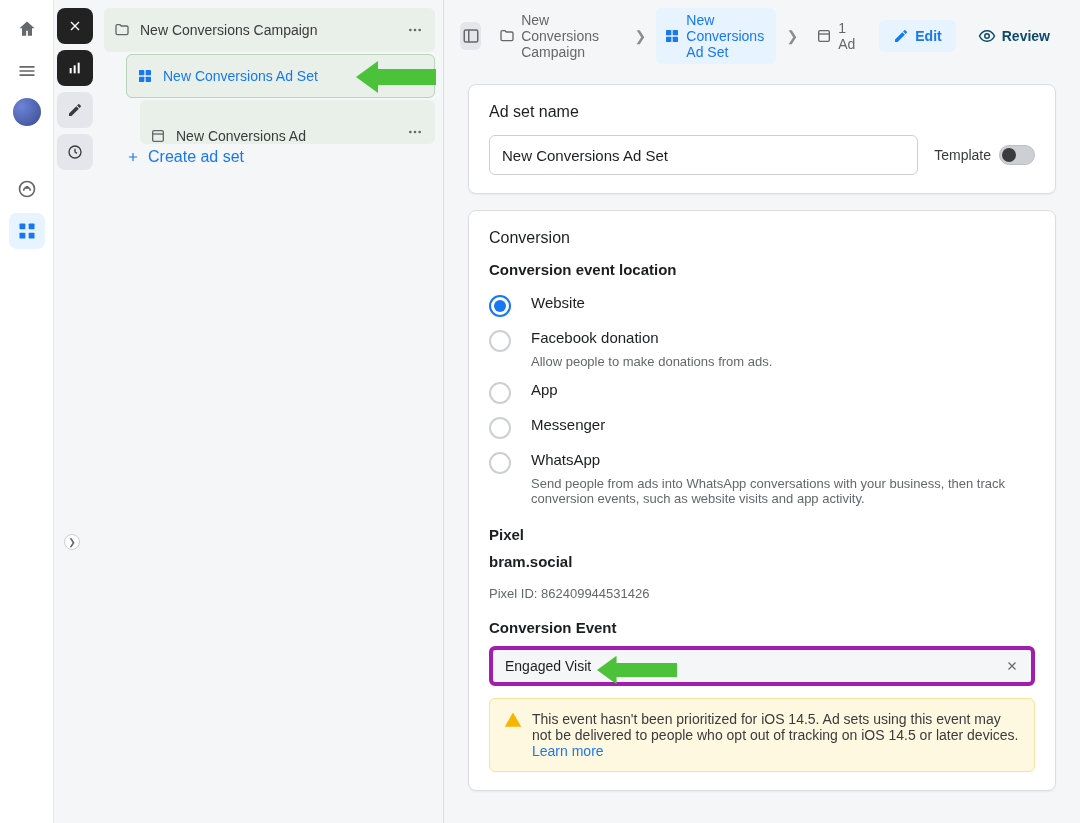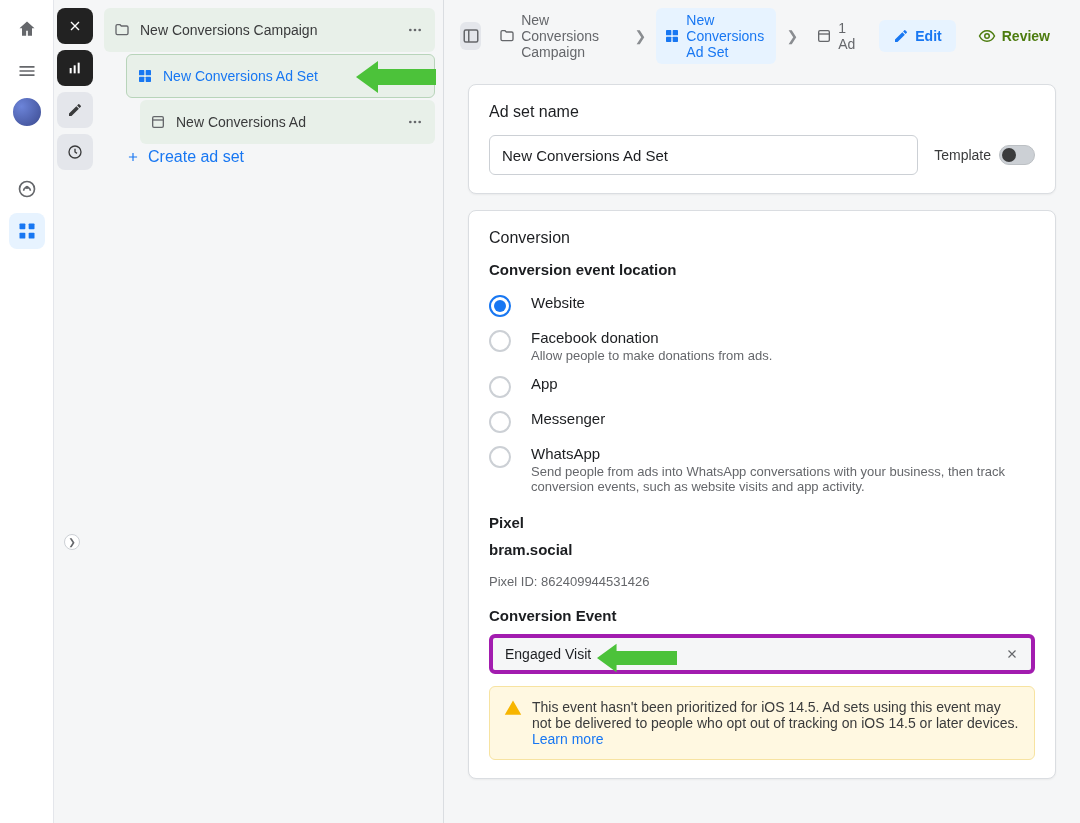--- a/index.html
+++ b/index.html
@@ -43,21 +43,21 @@
     .tree-row {
       display: flex; align-items: center; height: 44px; border-radius: 6px; padding: 0 8px; position: relative;
       margin-bottom: 2px;
     }
     .tree-row .icon { width: 20px; display: flex; justify-content:center; margin-right: 8px; color:#65676b; }
     .tree-row .label { flex: 1; color: #3a3b3c; font-size: 14px; }
     .tree-row .dots { color: #65676b; cursor: pointer; padding: 4px; }
     .tree-row .pen { color: #3a3b3c; margin-left: 6px; cursor: pointer; }
     .tree-row.selected { background: #d5e7d6; border: 1px solid #b8d4ba; }
     .tree-row.child { margin-left: 22px; background: #e8f0e9; }
-    .tree-row.gchild{ margin-left: 36px; background: #e8f0e9; }
+    .tree-row.gchild{ margin-left: 36px; background: #e8f0e9; align-items: flex-end; }
     .tree-row.campaign { background: #e8f0e9; }
     .tree .create {
       display:flex; align-items:center; margin-top:4px; margin-left:22px; color:#1877f2; cursor:pointer; font-size:16px; gap:8px;
     }
 
     .green-arrow {
       position: absolute; width: 80px; height: 36px; pointer-events:none;
     }
 
     
@@ -68,21 +68,21 @@
       width: 36px; height: 28px; border-radius: 6px; background: #e4e6eb; display:flex; align-items:center; justify-content:center; cursor:pointer;
       margin-right: 2px;
     }
     .crumb { display:flex; align-items:center; gap:6px; padding: 4px 8px; border-radius:6px; font-size:14px; color:#65676b; cursor:pointer;}
     .crumb.active { background:#e7f3ff; color:#1877f2; }
     .crumb .ci { display:flex; }
     .chevron { color:#8a8d91; padding:0 2px; }
     .topbar .spacer { flex:1; }
     .pill-btn { display:flex; align-items:center; gap:6px; padding:8px 14px; border-radius:6px; cursor:pointer; font-weight:600; }
     .pill-btn.edit { background:#e7f3ff; color:#1877f2; }
-    .pill-btn.review { color:#4d7c0f; }
+    .pill-btn.review { color:#0c4a6e; }
 
     .content { flex:1; overflow-y:auto; padding: 12px 24px 24px 24px; }
     .card { background:#fff; border:1px solid #dadde1; border-radius:8px; padding:18px 20px; margin-bottom:16px; box-shadow:0 1px 2px rgba(0,0,0,.05); }
     .card h2 { font-size:16px; font-weight:400; margin-bottom:14px; }
     .card h3 { font-size:15px; font-weight:700; margin: 6px 0 10px; }
 
     .name-row { display:flex; align-items:center; gap:16px; }
     .name-input {
       flex:1; height:40px; border:1px solid #ccd0d5; border-radius:6px; padding:0 12px; font-size:15px; color:#1c1e21;
     }
@@ -90,21 +90,21 @@
     .toggle { width:36px; height:20px; border-radius:10px; background:#ccd0d5; border:1px solid #bcc0c4; position:relative; cursor:pointer; }
     .toggle::after { content:""; position:absolute; left:2px; top:2px; width:14px; height:14px; border-radius:50%; background:#3a3b3c; }
 
     .radio-row { display:flex; gap:20px; padding:6px 0; }
     .radio {
       width:22px; height:22px; border:2px solid #ccd0d5; border-radius:50%; flex-shrink:0; position:relative; cursor:pointer; margin-top:1px;
     }
     .radio.checked { border-color:#1877f2; }
     .radio.checked::after { content:""; position:absolute; left:3px; top:3px; width:12px; height:12px; border-radius:50%; background:#1877f2; }
     .radio-body .rlabel { font-size:15px; color:#1c1e21; }
-    .radio-body .rdesc { font-size:13px; color:#65676b; margin-top:2px; max-width: 520px; }
+    .radio-body .rdesc { font-size:13px; color:#65676b; margin-top:8px; max-width: 520px; }
 
     .pixel-name { font-size:15px; font-weight:600; margin-top:2px;}
     .pixel-id { color:#65676b; font-size:13px; margin-top:16px;}
 
     .event-select {
       display:flex; align-items:center; justify-content:space-between; height:40px; border:4px solid #a21caf;
       border-radius:6px; background:#f5f6f7; padding:0 12px; margin-top:6px; position:relative;
     }
     .event-select .close { color:#65676b; cursor:pointer; }
 

